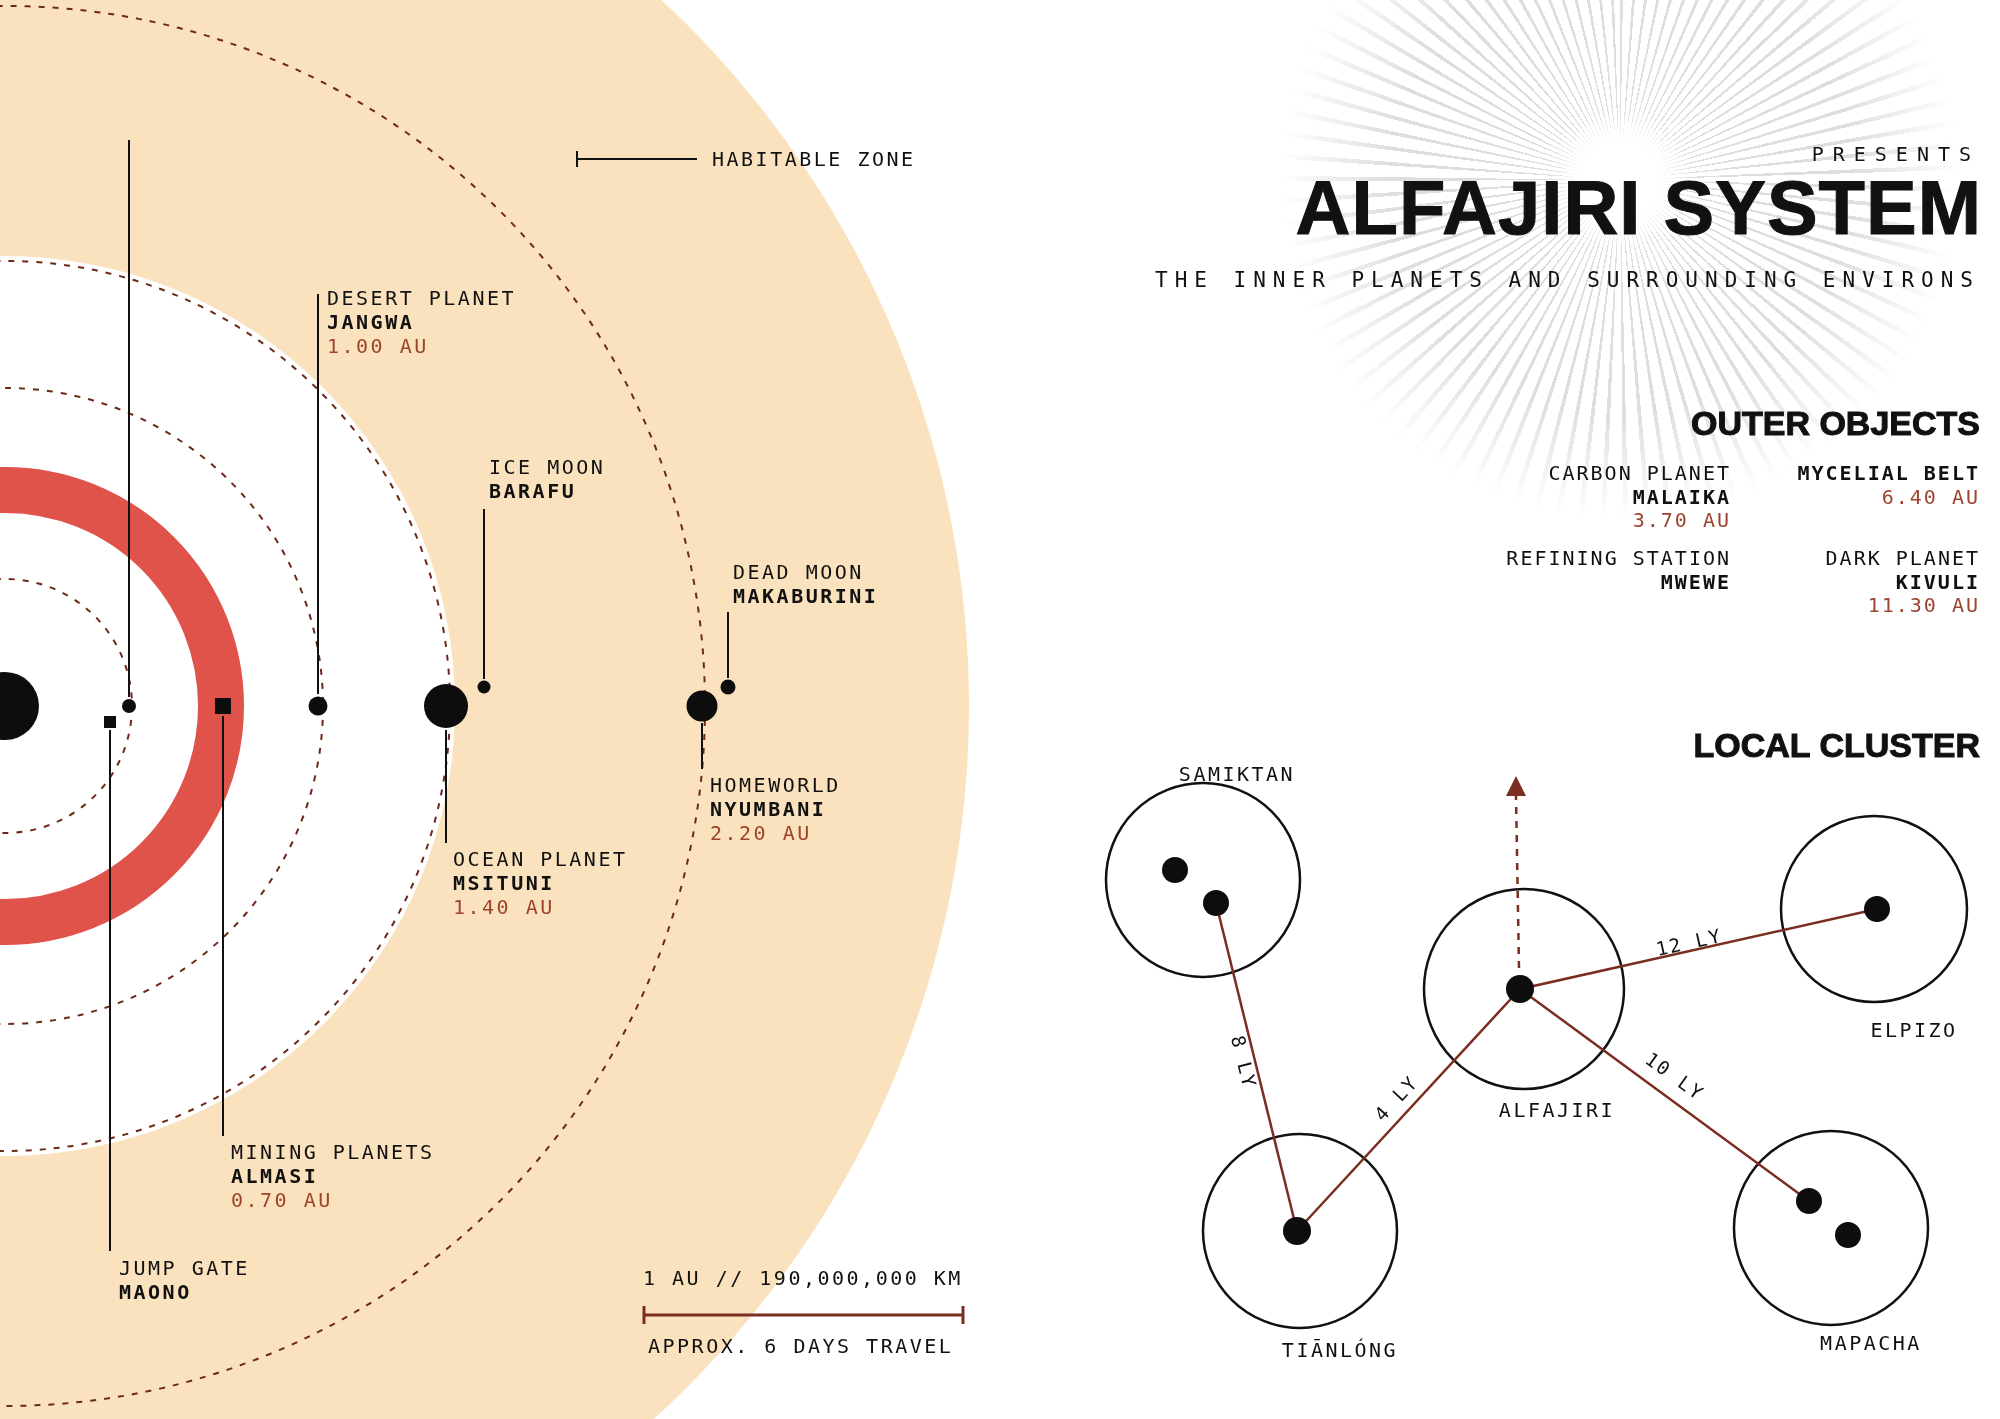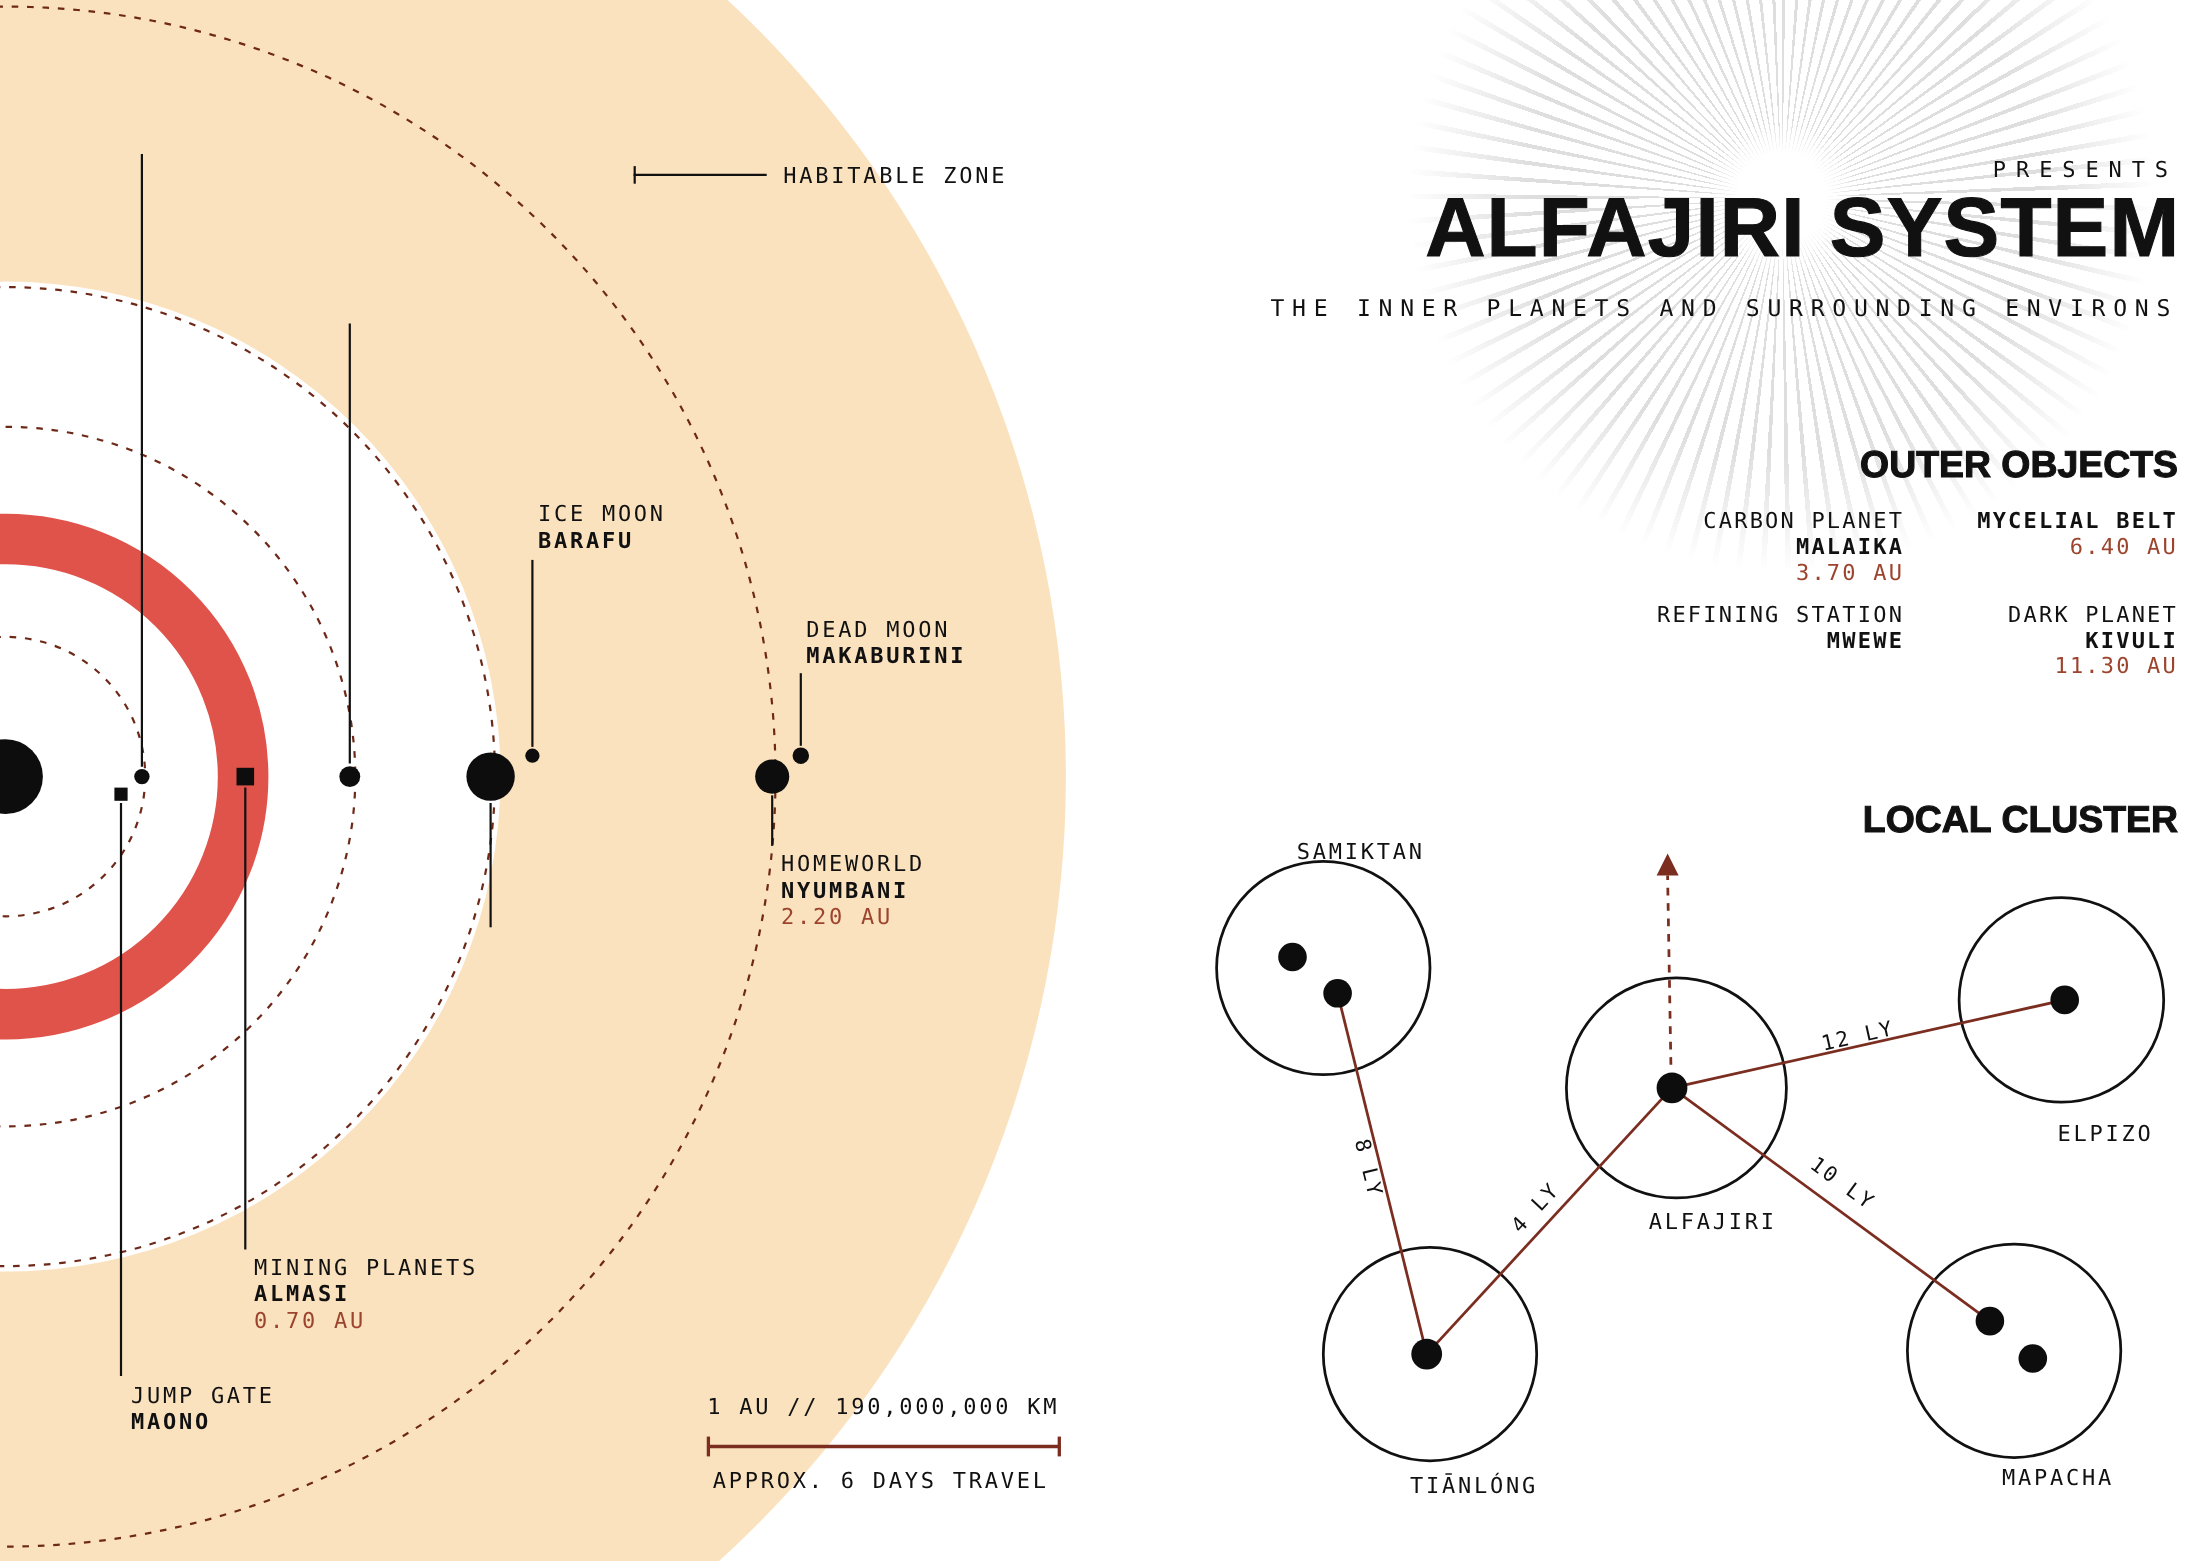--- a/index.html
+++ b/index.html
@@ -116,37 +116,47 @@
       <circle cx="1216" cy="903" r="13"></circle>
       <circle cx="1520" cy="989" r="14"></circle>
       <circle cx="1877" cy="909" r="13"></circle>
       <circle cx="1297" cy="1231" r="14"></circle>
       <circle cx="1809" cy="1201" r="13"></circle>
       <circle cx="1848" cy="1235" r="13"></circle>
     </g>
   </svg>
 
 
+  <div class="lbl" style="left:327px;top:286px">
+    <div class="type">DESERT PLANET</div>
+    <div class="name">JANGWA</div>
+    <div class="au">1.00 AU</div>
+  </div>
 
   <div class="lbl" style="left:489px;top:455px">
     <div class="type">ICE MOON</div>
     <div class="name">BARAFU</div>
   </div>
 
   <div class="lbl" style="left:733px;top:560px">
     <div class="type">DEAD MOON</div>
     <div class="name">MAKABURINI</div>
   </div>
 
   <div class="lbl" style="left:710px;top:773px">
     <div class="type">HOMEWORLD</div>
     <div class="name">NYUMBANI</div>
     <div class="au">2.20 AU</div>
   </div>
 
+  <div class="lbl" style="left:453px;top:847px">
+    <div class="type">OCEAN PLANET</div>
+    <div class="name">MSITUNI</div>
+    <div class="au">1.40 AU</div>
+  </div>
 
   <div class="lbl" style="left:231px;top:1140px">
     <div class="type">MINING PLANETS</div>
     <div class="name">ALMASI</div>
     <div class="au">0.70 AU</div>
   </div>
 
   <div class="lbl" style="left:119px;top:1256px">
     <div class="type">JUMP GATE</div>
     <div class="name">MAONO</div>

